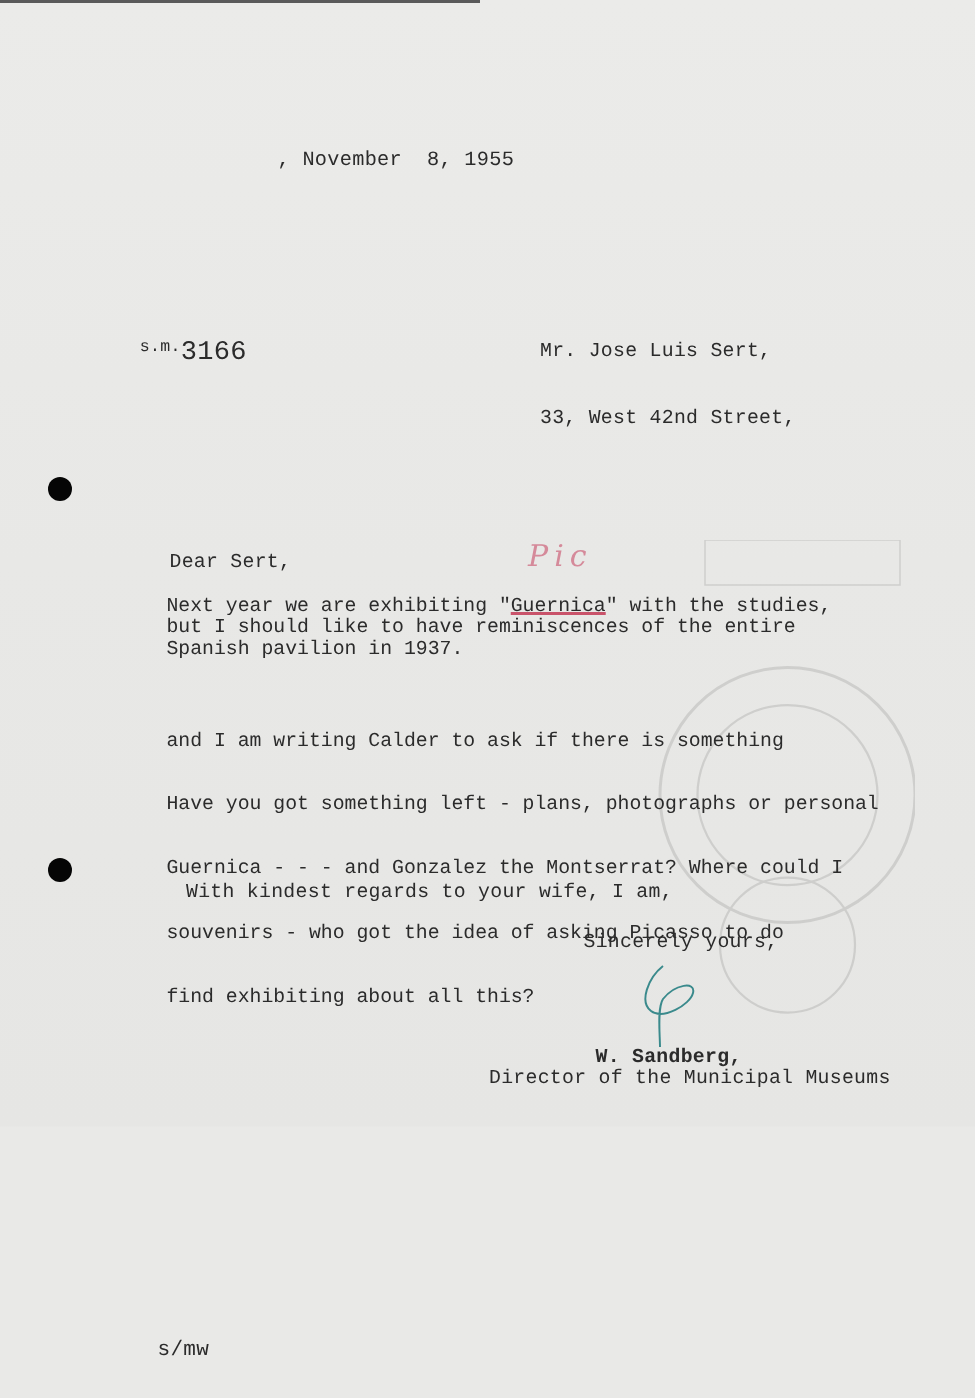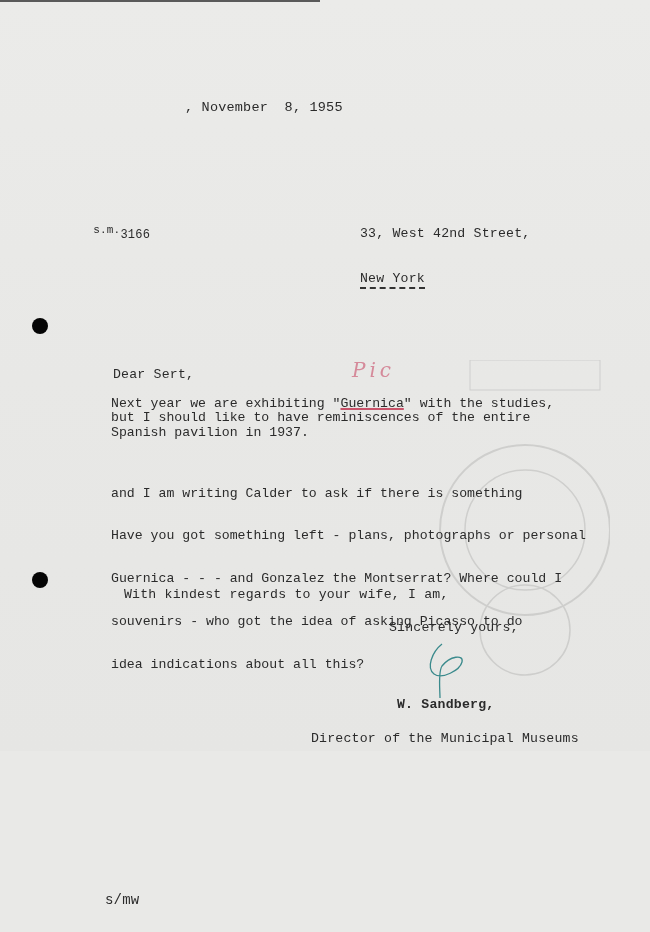--- a/index.html
+++ b/index.html
@@ -13,33 +13,33 @@
     .page {
       position: absolute; left: 0; top: 0; width: 650px; height: 751px;
       background: linear-gradient(180deg, #ebebe9 0%, #e8e8e6 50%, #e6e6e4 100%);
     }
     .topedge {
       position: absolute; left: 0; top: 0; width: 320px; height: 2px; background: #5a5a5a;
     }
     .line { position: absolute; font-size: 13.2px; line-height: 15px; white-space: pre; letter-spacing: 0.2px; }
     .date { left: 185px; top: 100px; font-size: 13.5px; }
     .ref { left: 66px; top: 208px; font-size: 11px; }
-    .ref .num { position: relative; top: 5px; font-size: 12px; }
+    .ref .num { position: relative; top: 5px; font-size: 18px; }
     .addr { left: 360px; top: 196px; }
     .addr div { line-height: 15px; }
     .addr .city { display: inline-block; border-bottom: 2px dashed #333; padding-bottom: 1px; }
     .punch { position: absolute; width: 16px; height: 16px; border-radius: 50%; background: #050505; }
     .greeting { left: 113px; top: 367px; }
     .para { position: absolute; left: 111px; font-size: 13.2px; line-height: 14.3px; white-space: pre; }
     .p1 { top: 397px; }
     .p2 { top: 458px; }
     .closing { left: 124px; top: 587px; }
     .sincerely { left: 389px; top: 620px; }
     .signame { left: 397px; top: 697px; font-weight: bold; }
-    .sigtitle { left: 311px; top: 711px; margin-top: 20px; }
+    .sigtitle { left: 326px; top: 711px; }
     .initials { left: 105px; top: 893px; font-size: 14px; }
     .underline-red { text-decoration: underline; text-decoration-color: #c9536a; text-decoration-thickness: 1.5px; }
     .annot { position: absolute; left: 352px; top: 358px; color: #d58a9a; font-family: "DejaVu Serif", serif; font-style: italic; font-size: 20px; letter-spacing: 4px; }
     .stamp {
       position: absolute; left: 430px; top: 360px; width: 180px; height: 330px; opacity: 0.15;
     }
     .signature { position: absolute; left: 420px; top: 640px; width: 50px; height: 60px; }
   </style>
 </head>
 <body>
@@ -54,39 +54,39 @@
     <rect x="40" y="0" width="130" height="30" fill="none" stroke="#444" stroke-width="1"></rect>
   </svg>
 
   <div class="line date">, November  8, 1955</div>
 
   <div class="line ref">
     <span>s.m.</span><span class="num">3166</span>
   </div>
 
   <div class="line addr">
+    <div>Mr. Jose Luis Sert,</div>
     <div>33, West 42nd Street,</div>
-    <div><span class="city">New York</span></div>
   </div>
 
   <div class="punch" style="left:32px; top:318px;"></div>
   <div class="punch" style="left:32px; top:572px;"></div>
 
   <div class="annot">Pic</div>
 
   <div class="line greeting">Dear Sert,</div>
 
   <div class="para p1"><div><span>Next year we are exhibiting "</span><span class="underline-red">Guernica</span><span>" with the studies,</span></div><div>but I should like to have reminiscences of the entire</div><div>Spanish pavilion in 1937.</div></div>
 
   <div class="para p2">
     <div>and I am writing Calder to ask if there is something</div>
     <div>Have you got something left - plans, photographs or personal</div>
     <div>Guernica - - - and Gonzalez the Montserrat? Where could I</div>
     <div>souvenirs - who got the idea of asking Picasso to do</div>
-    <div>idea indications about all this?</div>
+    <div>find exhibiting about all this?</div>
   </div>
 
   <div class="line closing">With kindest regards to your wife, I am,</div>
   <div class="line sincerely">Sincerely yours,</div>
 
   <svg class="signature" viewBox="0 0 50 60">
     <path d="M22 4 C 12 12, 6 28, 14 34 C 22 40, 40 30, 42 22 C 44 14, 30 16, 22 26 C 18 32, 20 50, 20 58" fill="none" stroke="#3a8a8c" stroke-width="1.3"></path>
   </svg>
 
   <div class="line signame">W. Sandberg,</div>

